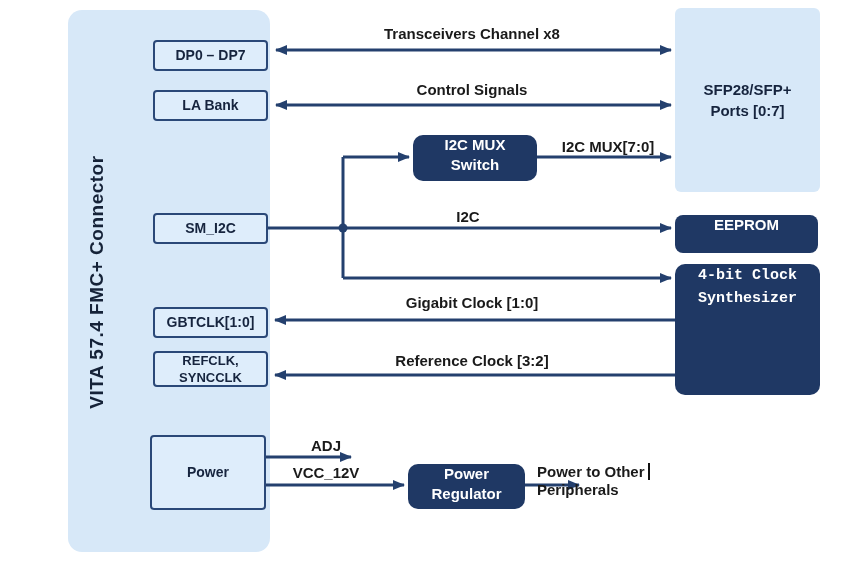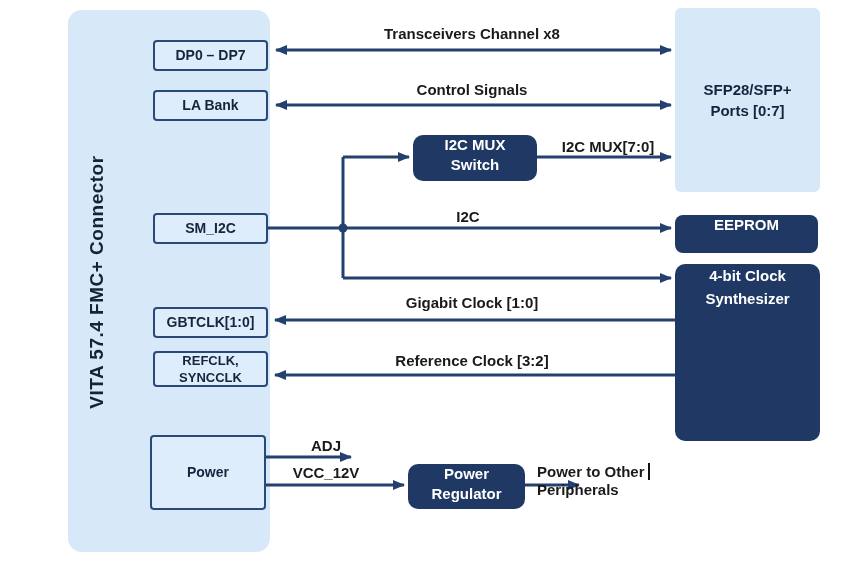--- a/index.html
+++ b/index.html
@@ -158,21 +158,21 @@
     <span>SFP28/SFP+</span>
     <span>Ports [0:7]</span>
   </div>
   <div class="darkbox" style="left:413px; top:135px; width:124px; height:46px;">
     <span>I2C MUX</span>
     <span>Switch</span>
   </div>
   <div class="darkbox" style="left:675px; top:215px; width:143px; height:38px; border-radius:8px;">
     <span>EEPROM</span>
   </div>
-  <div class="darkbox" style="left:675px; top:264px; width:145px; height:177px; line-height:23px;">
+  <div class="darkbox" style="left:675px; top:264px; width:145px; height:131px; line-height:23px;font-family:Liberation Mono, monospace;">
     <span>4-bit Clock</span>
     <span>Synthesizer</span>
   </div>
   <div class="darkbox" style="left:408px; top:464px; width:117px; height:45px;">
     <span>Power</span>
     <span>Regulator</span>
   </div>
 
   <div class="siglabel" style="left:312px; top:25px;  width:320px;">Transceivers Channel x8</div>
   <div class="siglabel" style="left:312px; top:81px;  width:320px;">Control Signals</div>

